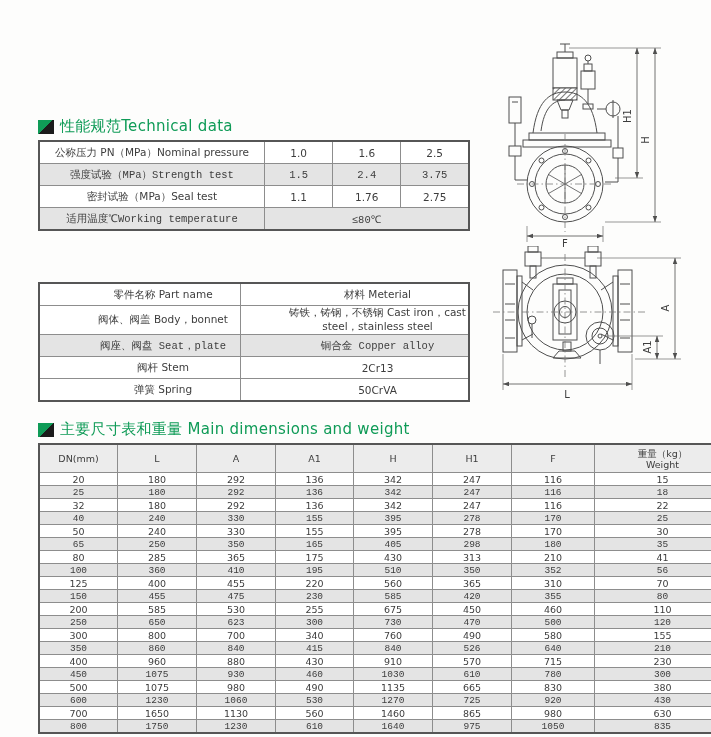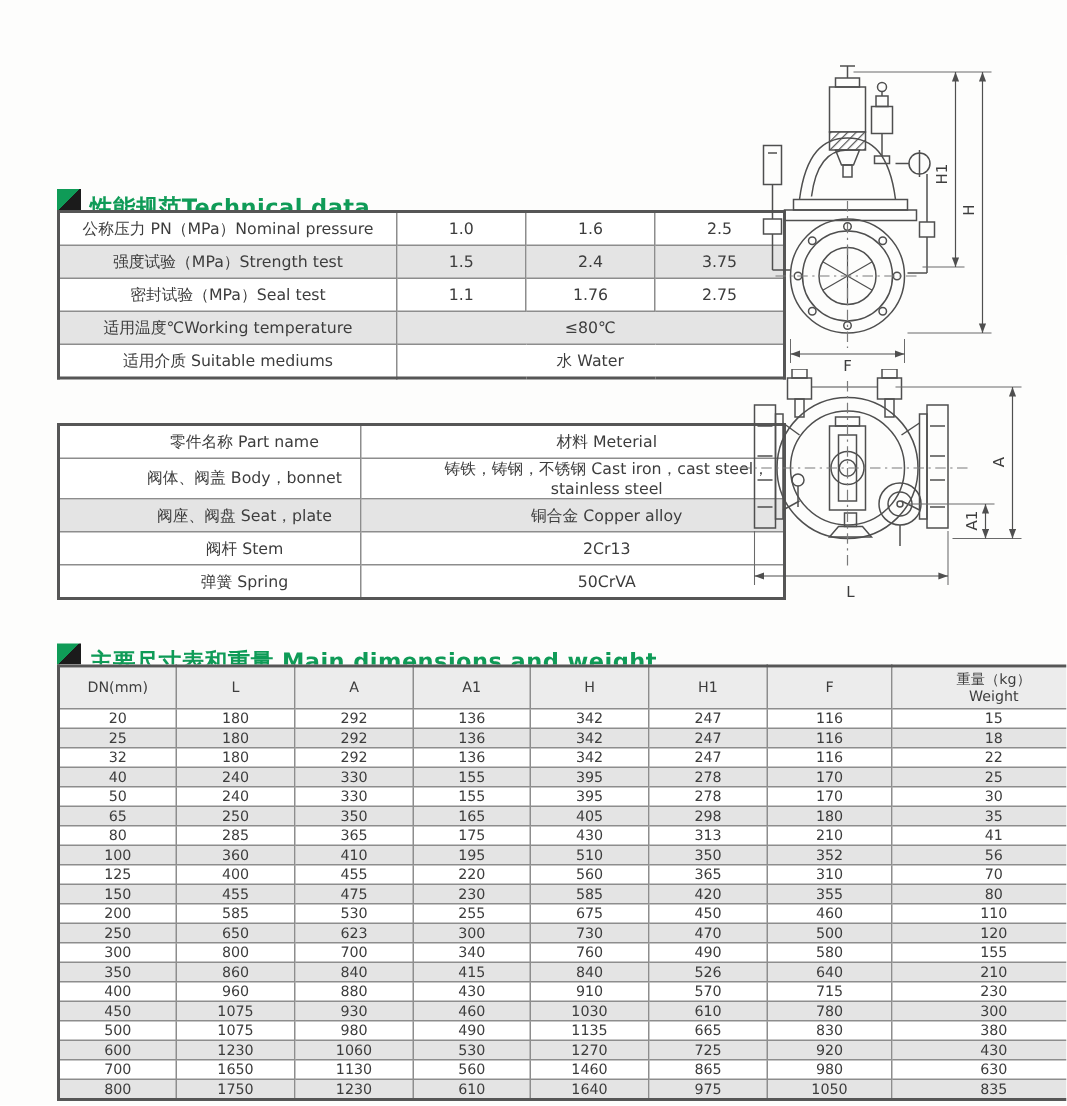--- a/index.html
+++ b/index.html
@@ -5,28 +5,28 @@
   html,body { margin:0; padding:0; background:#ffffff; }
   .page {
     position:relative; width:711px; height:737px; background:#fdfdfc;
     font-family:"DejaVu Sans","Liberation Sans",sans-serif;
     color:#3d3d3d; overflow:hidden;
   }
   
   .sec { position:absolute; display:flex; align-items:center; gap:6px; }
   .bullet { width:16px; height:14px; flex:0 0 auto;
     background:linear-gradient(135deg,#0f9b57 50%,#1b1b1b 50%); }
-  .sec-t { font-size:15px; font-weight:bold; color:#0f9b57; letter-spacing:.3px; white-space:nowrap;margin-top:12px; }
+  .sec-t { font-size:15px; font-weight:normal; color:#0f9b57; letter-spacing:.3px; white-space:nowrap; }
   
   table.t { position:absolute; border-collapse:collapse; table-layout:fixed; background:#fff; }
   .t td,.t th { border:1px solid #8d8d8d; text-align:center; vertical-align:middle;
     padding:0 2px; font-weight:normal; overflow:hidden; }
   .t { border:2px solid #565656; }
-  .sh { background:#e4e4e4; }
-  .t1,.t2 { width:486px; font-size:10.5px; }
+  .sh { background:#e4e4e4;font-family:Liberation Mono, monospace; }
+  .t1,.t2 { width:432px; font-size:10.5px; }
   .t1 td { height:21px; }
   .t1 td:first-child { width:220px; }
   .t2 td { height:21px;padding-left:48px; }
   .t2 td:first-child { width:150px; }
   .t3 { width:655px; font-size:9.5px; }
   .t3 th { height:27px; background:#ececec; white-space:pre-line; line-height:11px; font-size:9.5px;margin-left:40px; }
   .t3 td { height:12px; line-height:11px; }
   .t3 th:nth-child(1){width:73px} .t3 th:nth-child(2){width:74px}
   .t3 th:nth-child(3){width:74px} .t3 th:nth-child(4){width:73px}
   .t3 th:nth-child(5){width:74px} .t3 th:nth-child(6){width:74px}
@@ -65,24 +65,20 @@
     <tr>
       <td>密封试验（MPa）Seal test</td>
       <td>1.1</td>
       <td>1.76</td>
       <td>2.75</td>
     </tr>
     <tr class="sh">
       <td>适用温度℃Working temperature</td>
       <td colspan="3">≤80℃</td>
     </tr>
-    <tr>
-      <td>适用介质 Suitable mediums</td>
-      <td colspan="3">水 Water</td>
-    </tr>
   </tbody>
     </table>
 
 
   <table class="t t2" style="left:38px;top:282px;">
     <tbody>
         <tr>
       <td>零件名称 Part name</td>
       <td>材料 Meterial</td>
     </tr>

